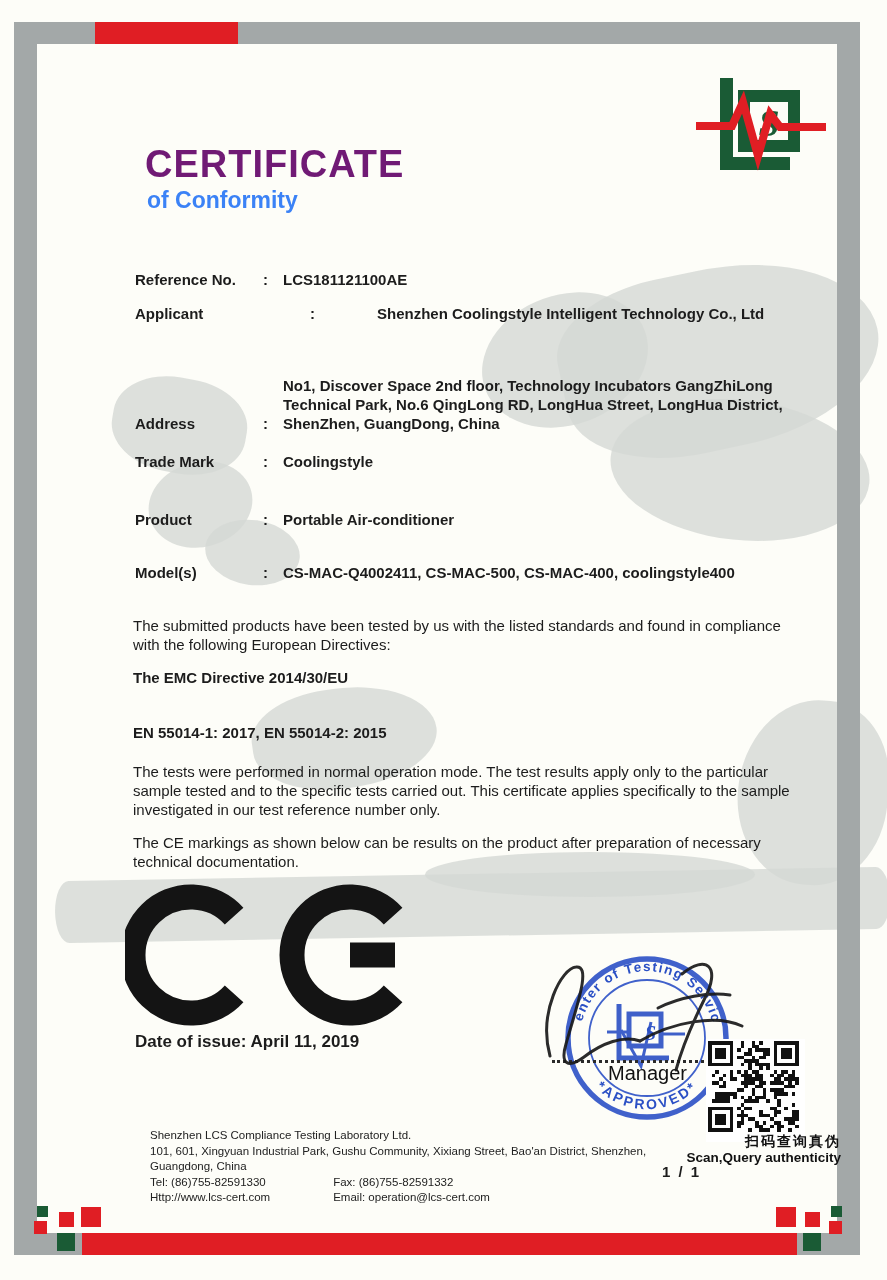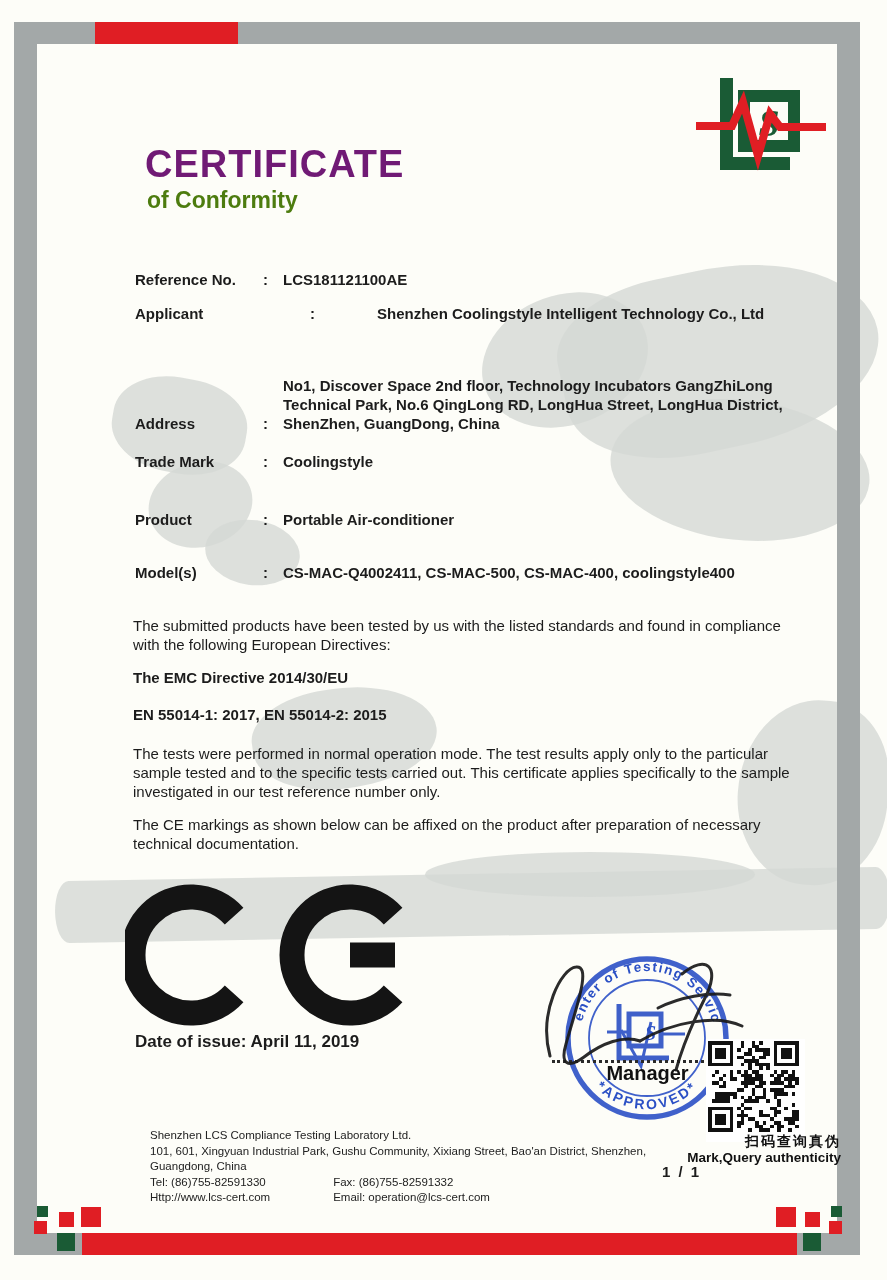--- a/index.html
+++ b/index.html
@@ -13,38 +13,38 @@
   .fr-right{left:837px;top:22px;width:23px;height:1233px;}
   .fr-bottom{left:14px;top:1233px;width:846px;height:22px;}
   .fr-bottom-red{position:absolute;left:82px;top:1233px;width:715px;height:22px;background:#e01e24;}
   .sq{position:absolute;}
   
   .wm{position:absolute;background:#d4d8d4;opacity:.8;}
   
   .logo{position:absolute;left:692px;top:74px;}
   
   .title{position:absolute;left:145px;top:143px;font-size:38px;font-weight:bold;letter-spacing:1px;color:#701a75;}
-  .subtitle{position:absolute;left:147px;top:187px;font-size:23px;font-weight:bold;color:#4d7c0f;}
+  .subtitle{position:absolute;left:147px;top:187px;font-size:23px;font-weight:bold;color:#3b82f6;}
   
   .fieldrow{position:absolute;left:135px;width:670px;display:flex;font-size:15px;line-height:19px;align-items:flex-end;}
   .fieldrow .lbl{flex:0 0 128px;font-weight:bold;}
   .fieldrow .colon{flex:0 0 20px;font-weight:bold;}
   .fieldrow .val{flex:1;font-weight:bold;max-width:520px;}
   
   .bodytext{position:absolute;left:133px;top:616px;width:676px;font-size:15px;line-height:19px;}
   .bodytext p{margin:0 0 14px 0;}
-  .bodytext p.b{font-weight:bold;margin-bottom:18px;}
+  .bodytext p.b{font-weight:bold;margin-bottom:36px;}
   
   .ce{position:absolute;left:125px;top:880px;}
   .dateline{position:absolute;left:135px;top:1032px;font-size:17px;font-weight:bold;}
   
   .stamp{position:absolute;left:545px;top:948px;}
   .dotline{position:absolute;left:552px;top:1060px;width:188px;border-top:3px dotted #2a2a2a;}
   .manager{position:absolute;left:565px;top:1062px;width:165px;text-align:center;
-           font-size:20px;font-weight:700;color:#111;}
+           font-size:20px;font-weight:400;color:#111;}
   .sig{position:absolute;left:530px;top:952px;}
   
   .qrbox{position:absolute;left:706px;top:1039px;width:95px;height:99px;background:#fff;padding:2px;}
   .qrcap{position:absolute;left:666px;width:175px;text-align:right;font-weight:bold;color:#111;}
   .qrcap.cn{top:1133px;font-size:14px;letter-spacing:2px;}
   .qrcap.en{top:1150px;font-size:13.5px;}
   
   .footer{position:absolute;left:150px;top:1128px;font-size:11.5px;line-height:15.5px;color:#222;}
   .footer .cols span{display:inline-block;}
   .footer .c1{width:180px;}
@@ -128,21 +128,21 @@
     <span class="lbl">Model(s)</span>
       <span class="colon">:</span>
     <span class="val">CS-MAC-Q4002411, CS-MAC-500, CS-MAC-400, coolingstyle400</span>
   </div>
 
   <div class="bodytext">
     <p>The submitted products have been tested by us with the listed standards and found in compliance with the following European Directives:</p>
     <p class="b">The EMC Directive 2014/30/EU</p>
     <p class="b" style="margin-bottom:20px;">EN 55014-1: 2017, EN 55014-2: 2015</p>
     <p>The tests were performed in normal operation mode. The test results apply only to the particular sample tested and to the specific tests carried out. This certificate applies specifically to the sample investigated in our test reference number only.</p>
-    <p style="margin-bottom:12px;">The CE markings as shown below can be affixed on the product after preparation of necessary technical documentation.</p>
+    <p style="margin-bottom:12px;">The CE markings as shown below can be results on the product after preparation of necessary technical documentation.</p>
   </div>
 
   <svg class="ce" width="285" height="150" viewBox="0 0 285 150">
     <path d="M109.1,36.2 A58,58 0 1 0 109.1,113.8" fill="none" stroke="#141414" stroke-width="25"></path>
     <path d="M268.1,36.2 A58,58 0 1 0 268.1,113.8" fill="none" stroke="#141414" stroke-width="25"></path>
     <line x1="225" y1="75" x2="270" y2="75" stroke="#141414" stroke-width="25"></line>
   </svg>
 
   <div class="dateline">Date of issue: April 11, 2019</div>
 
@@ -468,21 +468,21 @@
         <rect x="0" y="24" width="1" height="1" fill="#111"></rect>
         <rect x="1" y="24" width="1" height="1" fill="#111"></rect>
         <rect x="2" y="24" width="1" height="1" fill="#111"></rect>
         <rect x="3" y="24" width="1" height="1" fill="#111"></rect>
         <rect x="4" y="24" width="1" height="1" fill="#111"></rect>
         <rect x="5" y="24" width="1" height="1" fill="#111"></rect>
         <rect x="6" y="24" width="1" height="1" fill="#111"></rect>
       </svg>
   </div>
   <div class="qrcap cn">扫码查询真伪</div>
-  <div class="qrcap en">Mark,Query authenticity</div>
+  <div class="qrcap en">Scan,Query authenticity</div>
 
   <div class="footer">
     <div>Shenzhen LCS Compliance Testing Laboratory Ltd.</div>
     <div>101, 601, Xingyuan Industrial Park, Gushu Community, Xixiang Street, Bao'an District, Shenzhen,</div>
     <div>Guangdong, China</div>
     <div class="cols">
       <span class="c1">Tel: (86)755-82591330</span>
       <span>Fax: (86)755-82591332</span>
     </div>
     <div class="cols">

